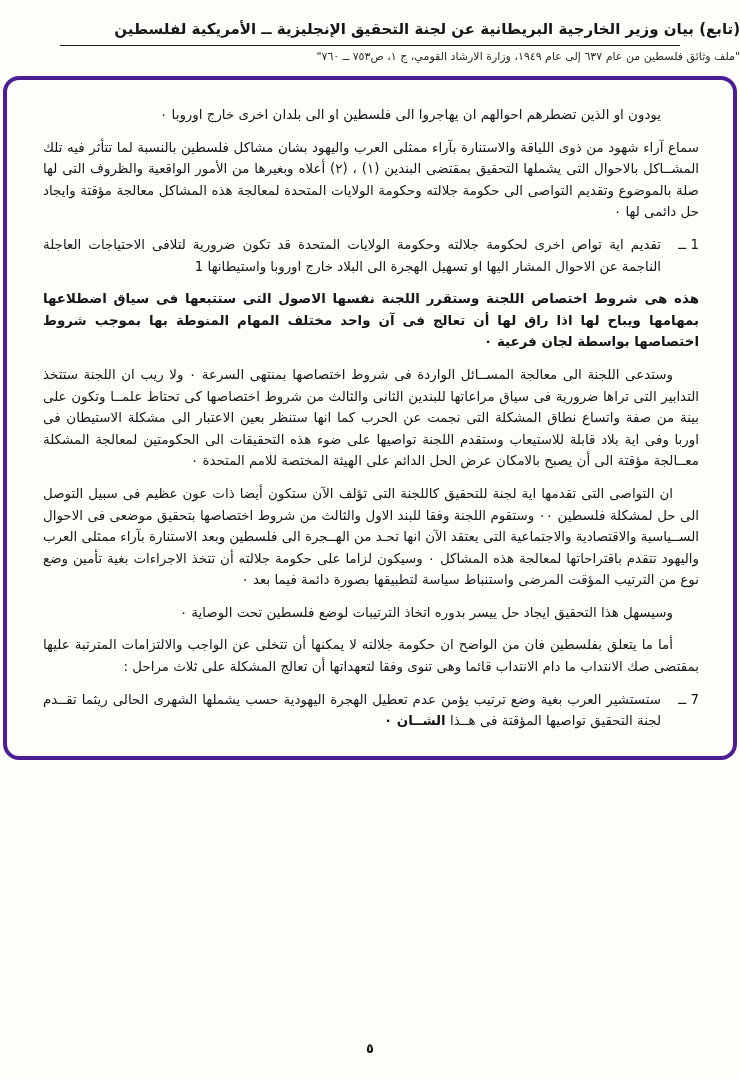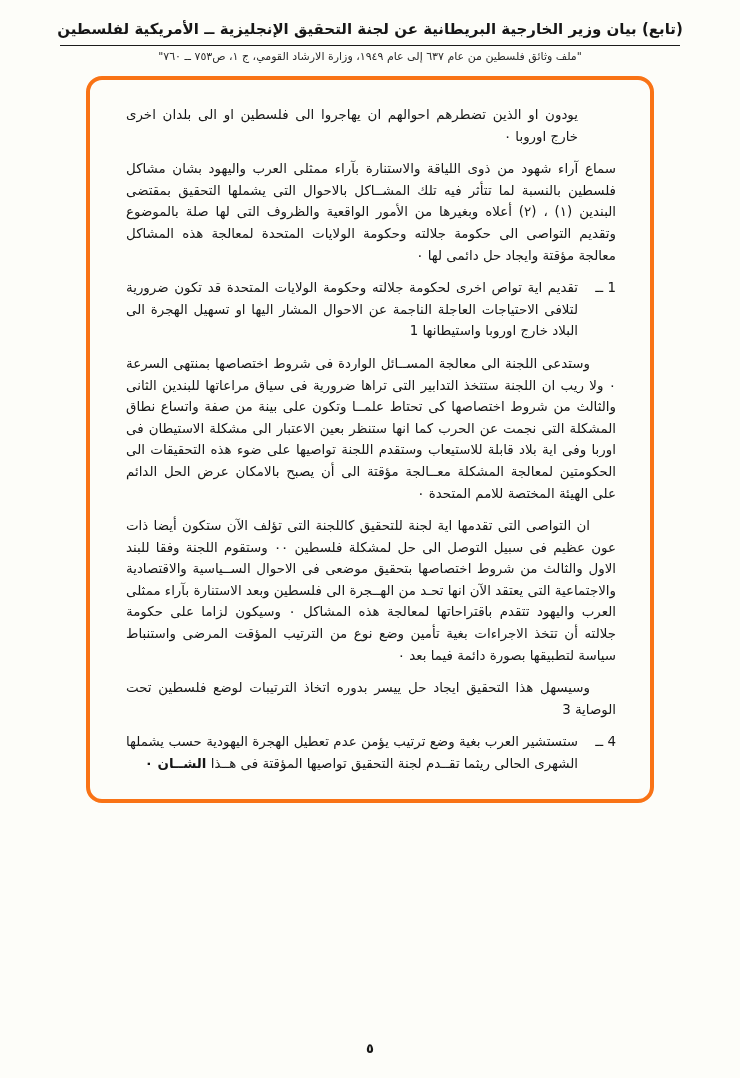--- a/index.html
+++ b/index.html
@@ -7,33 +7,33 @@
   .page {
     width: 740px;
     height: 1078px;
     margin: 0 auto;
     background: #fdfdf9;
     font-family: "DejaVu Sans", sans-serif;
     color: #161616;
     position: relative;
     overflow: hidden;
   }
-  .header { padding-top: 20px; text-align: center; direction: rtl; }
+  .header { padding-top: 20px; text-align: right; direction: rtl; }
   .title { font-size: 15px; font-weight: bold; letter-spacing: 0; }
   .divider {
     width: 620px;
     margin: 7px auto 4px auto;
     border: 0;
     border-top: 1.6px solid #1c1c1c;
   }
   .source { font-size: 11px; color: #2a2a2a; }
   .frame {
-    width: 568px;
+    width: 734px;
     margin: 13px auto 0 auto;
-    border: 4px solid #f97316;
+    border: 4px solid #4c1d95;
     border-radius: 16px;
     padding: 24px 34px 24px 36px;
     direction: rtl;
     background: #fdfdf9;
   }
   .para {
     font-size: 13.4px;
     line-height: 21.6px;
     text-align: justify;
     margin-bottom: 11px;
@@ -74,30 +74,32 @@
 
     <div class="para numbered">
       <span class="ntext">سماع آراء شهود من ذوى اللياقة والاستنارة بآراء ممثلى العرب واليهود بشان مشاكل فلسطين بالنسبة لما تتأثر فيه تلك المشــاكل بالاحوال التى يشملها التحقيق بمقتضى البندين (١) ، (٢) أعلاه وبغيرها من الأمور الواقعية والظروف التى لها صلة بالموضوع وتقديم التواصى الى حكومة جلالته وحكومة الولايات المتحدة لمعالجة هذه المشاكل معالجة مؤقتة وايجاد حل دائمى لها ٠</span>
     </div>
 
     <div class="para numbered">
       <span class="num">1 ــ</span>
       <span class="ntext">تقديم اية تواص اخرى لحكومة جلالته وحكومة الولايات المتحدة قد تكون ضرورية لتلافى الاحتياجات العاجلة الناجمة عن الاحوال المشار اليها او تسهيل الهجرة الى البلاد خارج اوروبا واستيطانها 1</span>
     </div>
 
+    <p class="para boldpara">هذه هى شروط اختصاص اللجنة وستقرر اللجنة نفسها الاصول التى ستتبعها فى سياق اضطلاعها بمهامها ويباح لها اذا راق لها أن تعالج فى آن واحد مختلف المهام المنوطة بها بموجب شروط اختصاصها بواسطة لجان فرعية ٠</p>
 
     <p class="para indent">وستدعى اللجنة الى معالجة المســائل الواردة فى شروط اختصاصها بمنتهى السرعة ٠ ولا ريب ان اللجنة ستتخذ التدابير التى تراها ضرورية فى سياق مراعاتها للبندين الثانى والثالث من شروط اختصاصها كى تحتاط علمــا وتكون على بينة من صفة واتساع نطاق المشكلة التى نجمت عن الحرب كما انها ستنظر بعين الاعتبار الى مشكلة الاستيطان فى اوربا وفى اية بلاد قابلة للاستيعاب وستقدم اللجنة تواصيها على ضوء هذه التحقيقات الى الحكومتين لمعالجة المشكلة معــالجة مؤقتة الى أن يصبح بالامكان عرض الحل الدائم على الهيئة المختصة للامم المتحدة ٠</p>
 
     <p class="para indent">ان التواصى التى تقدمها اية لجنة للتحقيق كاللجنة التى تؤلف الآن ستكون أيضا ذات عون عظيم فى سبيل التوصل الى حل لمشكلة فلسطين ٠٠ وستقوم اللجنة وفقا للبند الاول والثالث من شروط اختصاصها بتحقيق موضعى فى الاحوال الســياسية والاقتصادية والاجتماعية التى يعتقد الآن انها تحـد من الهــجرة الى فلسطين وبعد الاستنارة بآراء ممثلى العرب واليهود تتقدم باقتراحاتها لمعالجة هذه المشاكل ٠ وسيكون لزاما على حكومة جلالته أن تتخذ الاجراءات بغية تأمين وضع نوع من الترتيب المؤقت المرضى واستنباط سياسة لتطبيقها بصورة دائمة فيما بعد ٠</p>
 
-    <p class="para indent">وسيسهل هذا التحقيق ايجاد حل ييسر بدوره اتخاذ الترتيبات لوضع فلسطين تحت الوصاية 3</p>
+    <p class="para indent">وسيسهل هذا التحقيق ايجاد حل ييسر بدوره اتخاذ الترتيبات لوضع فلسطين تحت الوصاية ٠</p>
 
+    <p class="para indent">أما ما يتعلق بفلسطين فان من الواضح ان حكومة جلالته لا يمكنها أن تتخلى عن الواجب والالتزامات المترتبة عليها بمقتضى صك الانتداب ما دام الانتداب قائما وهى تنوى وفقا لتعهداتها أن تعالج المشكلة على ثلاث مراحل :</p>
 
     <div class="para numbered">
-      <span class="num">4 ــ</span>
+      <span class="num">7 ــ</span>
       <span class="ntext"><span>ستستشير العرب بغية وضع ترتيب يؤمن عدم تعطيل الهجرة اليهودية حسب يشملها الشهرى الحالى ريثما تقــدم لجنة التحقيق تواصيها المؤقتة فى هــذا</span> <span class="boldtail">الشــان ٠</span></span>
     </div>
 
   </div>
 
   <div class="page-number">٥</div>
 
 </div>
 
 </body></html>

